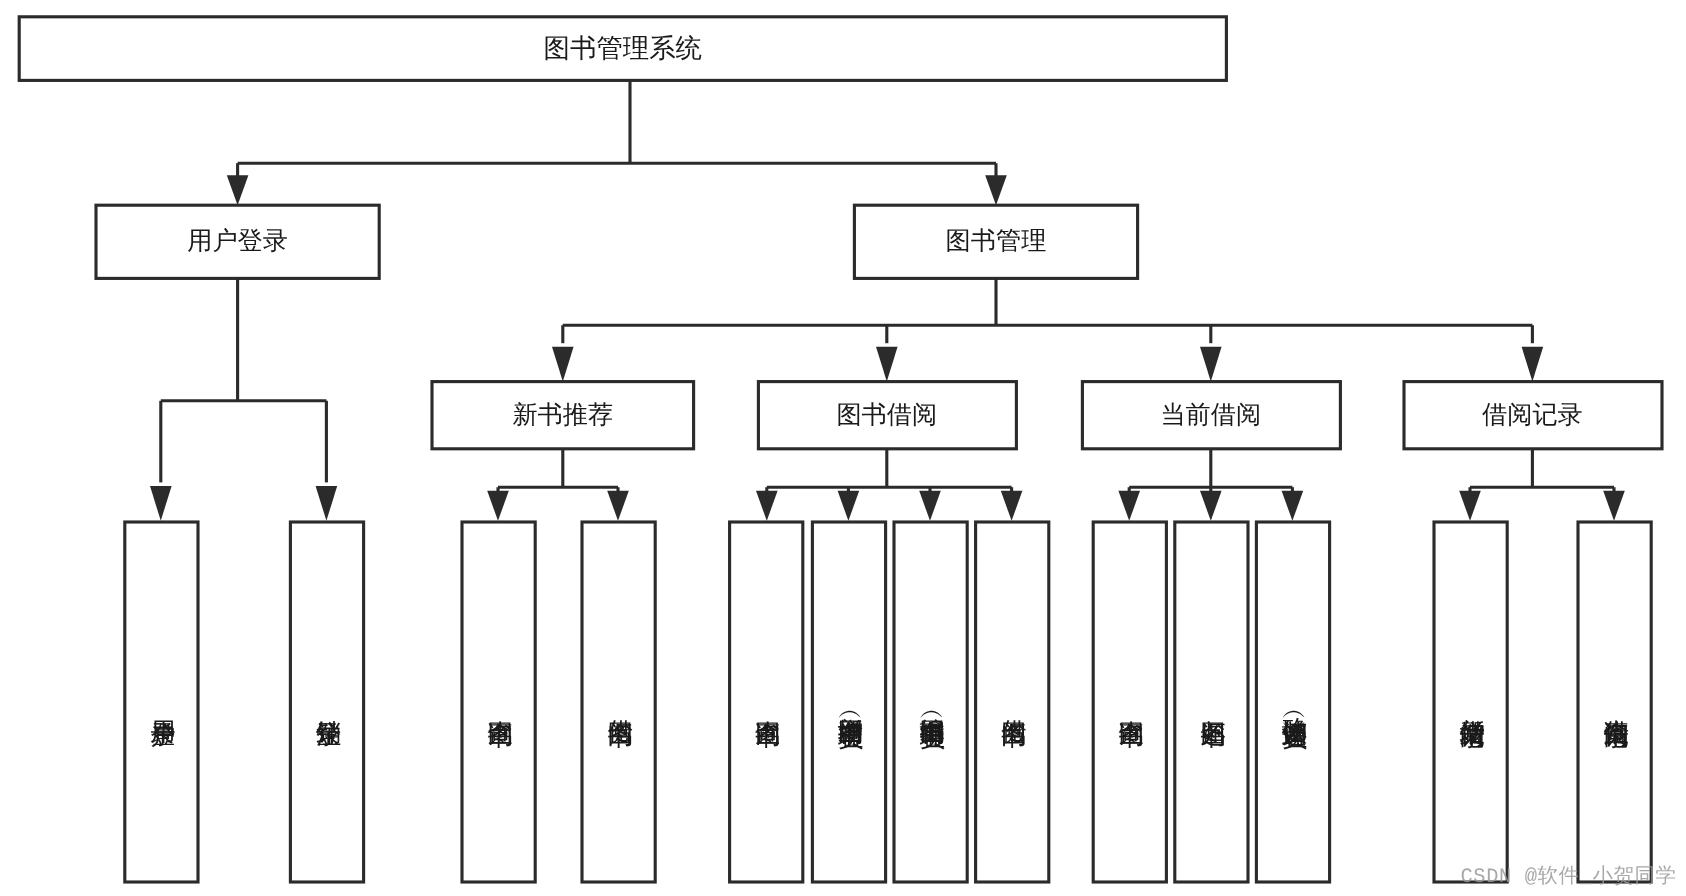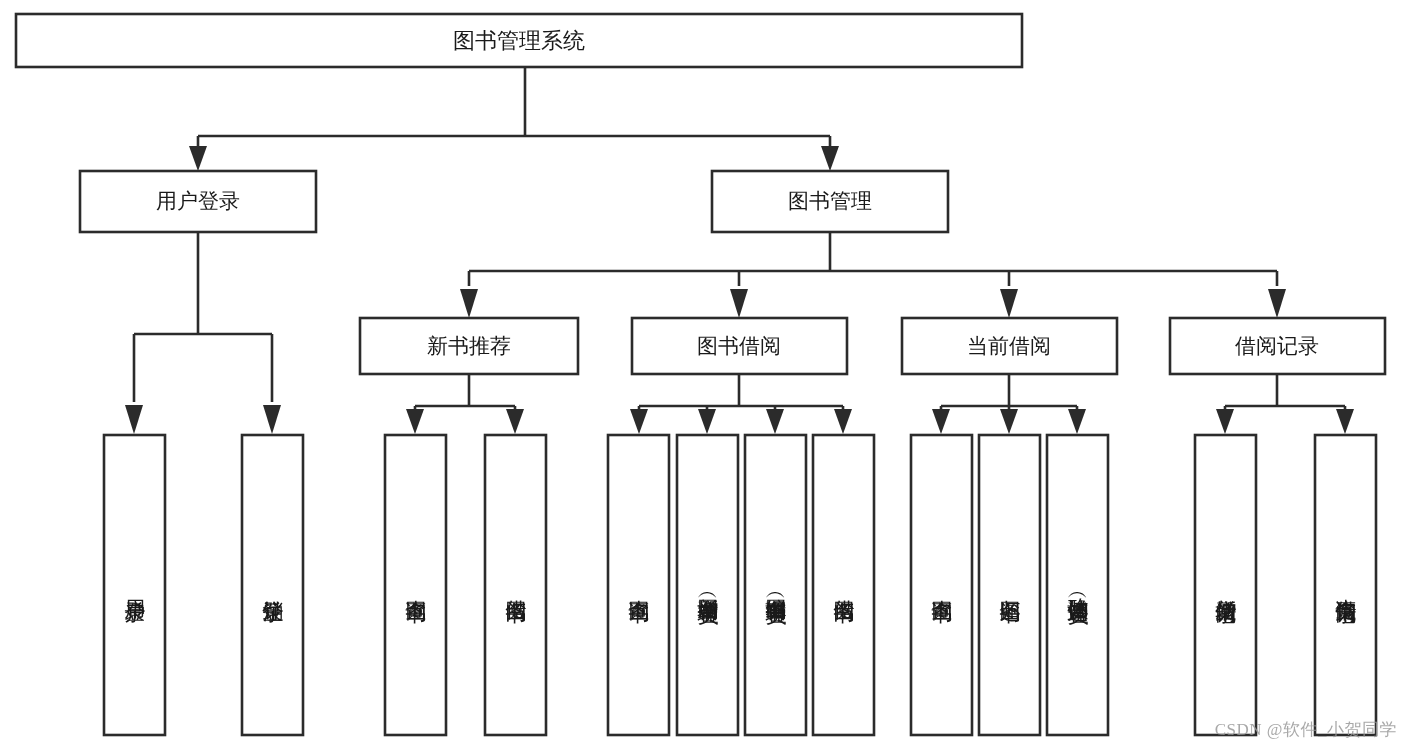--- a/index.html
+++ b/index.html
@@ -67,21 +67,21 @@
     display: flex;
     align-items: center;
     justify-content: center;
     white-space: nowrap;
     pointer-events: none;
   }
   .watermark {
     position: absolute;
     right: 8px;
     bottom: 6px;
-    font-family: Liberation Serif, serif;
+    font-family: Liberation Mono, monospace;
     font-size: 17px;
     color: #9a9a9a;
     opacity: 0.85;
     letter-spacing: 0.5px;
     user-select: none;
   }
 </style>
 </head>
 <body>
 

